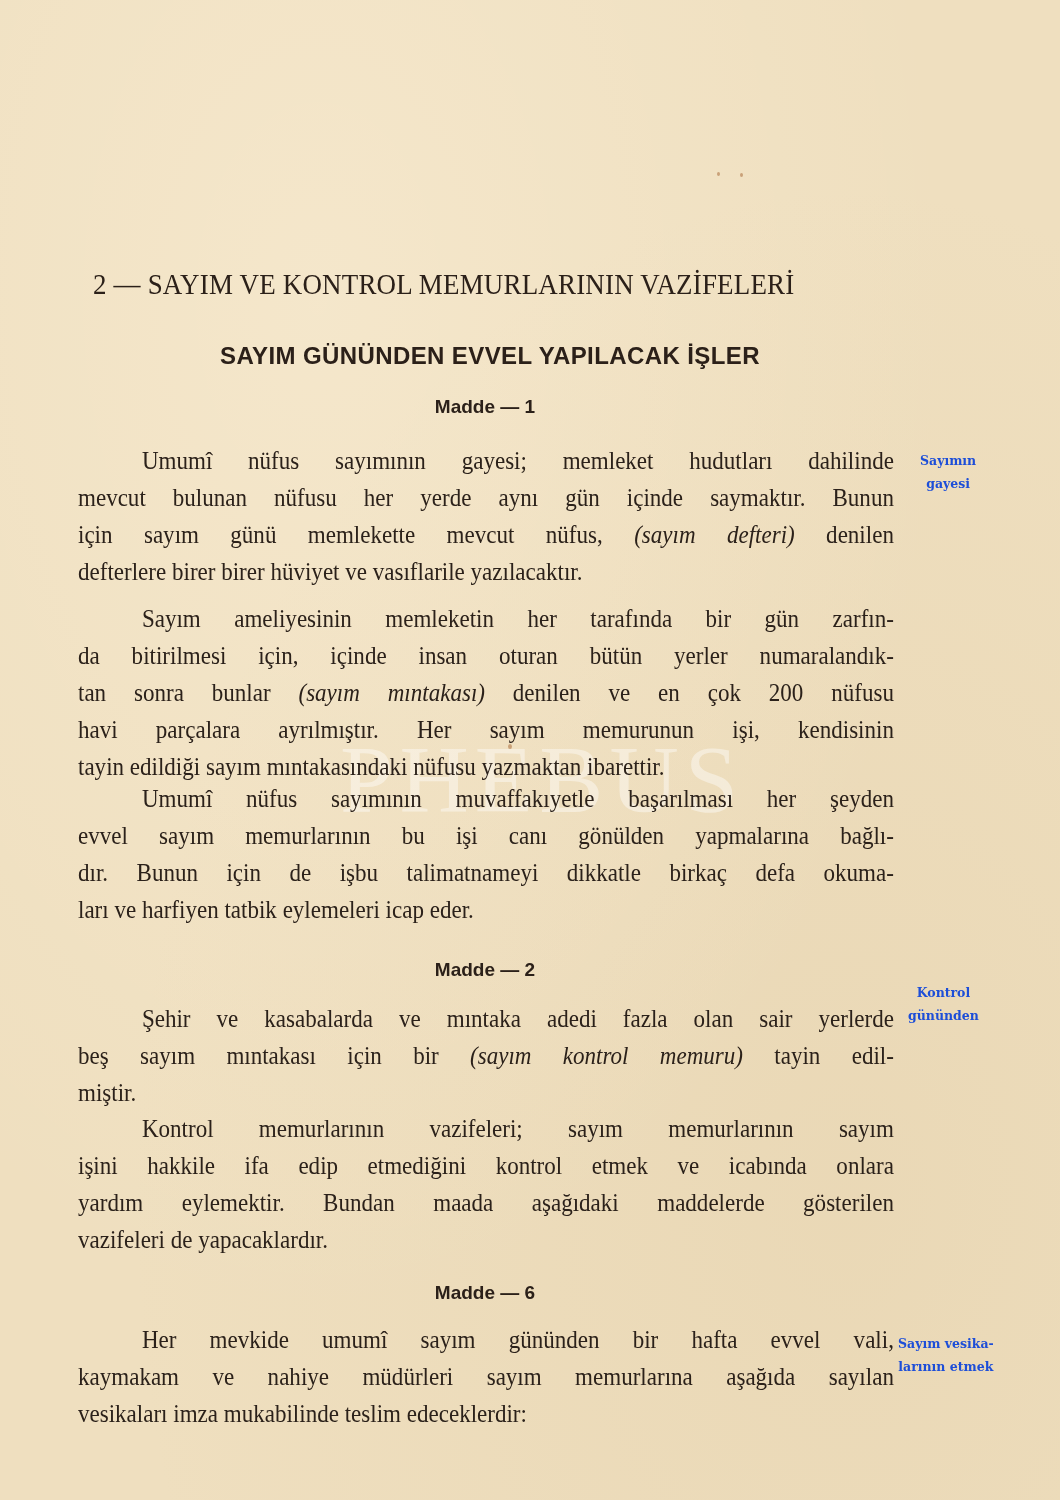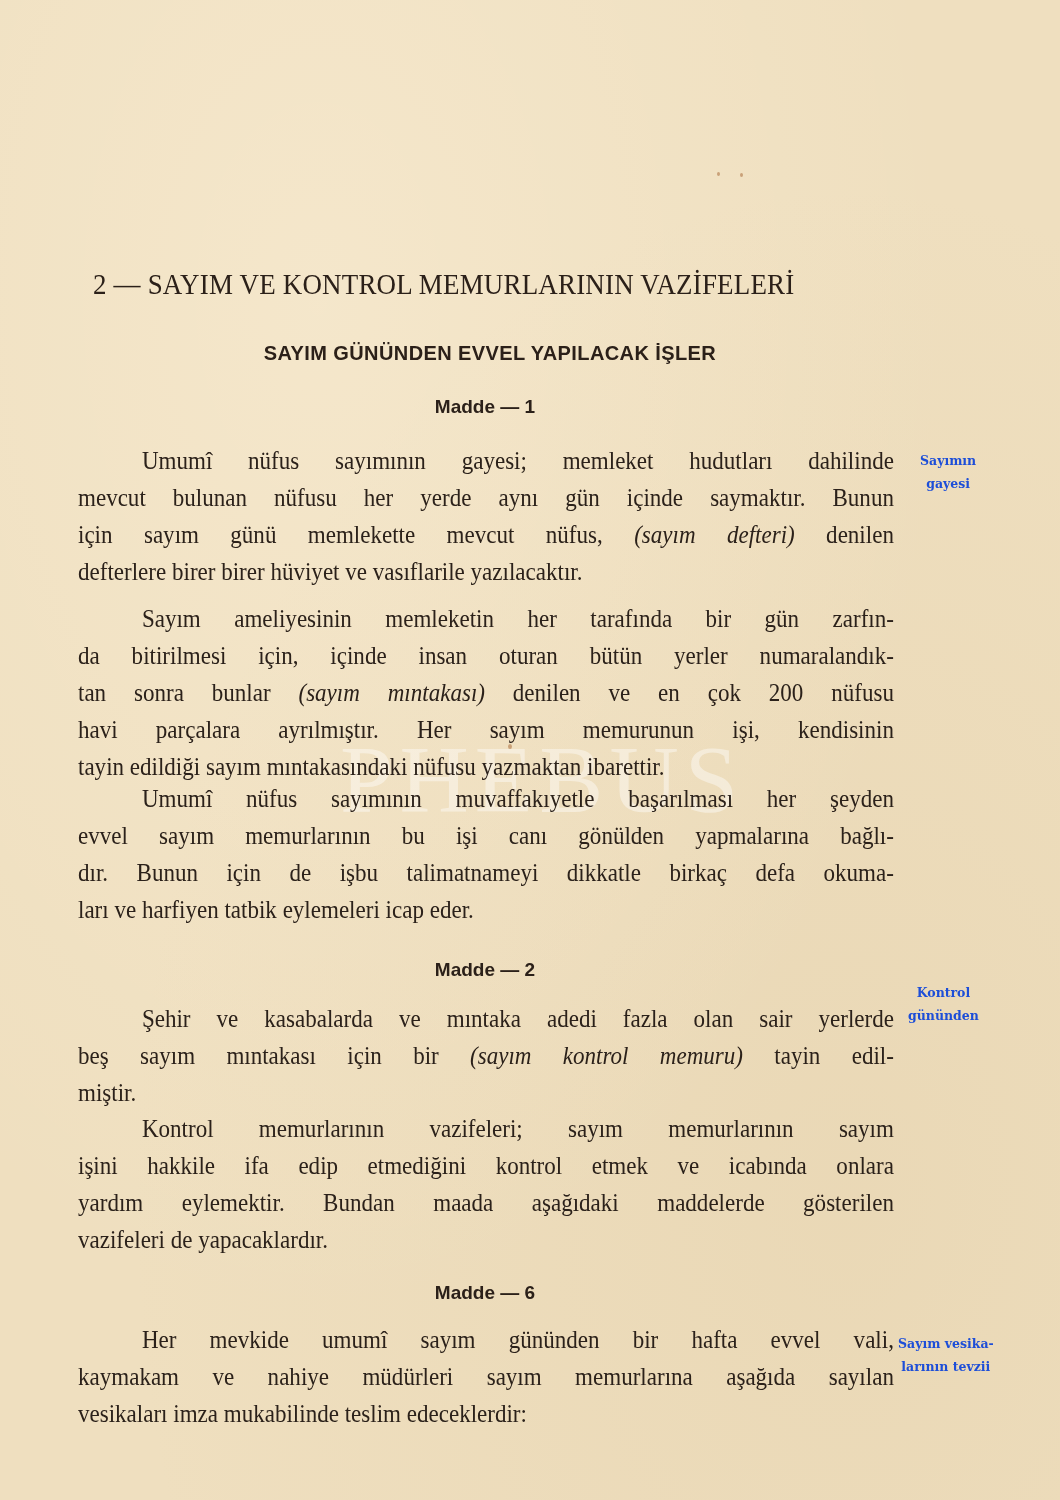--- a/index.html
+++ b/index.html
@@ -32,21 +32,21 @@
       transform-origin: left top;
       white-space: nowrap;
       color: #2b2019;
     }
     .section-title {
       position: absolute;
       left: 0; width: 980px; top: 342px;
       text-align: center;
       font-family: "Liberation Sans", "DejaVu Sans", sans-serif;
       font-weight: bold;
-      font-size: 20px;
+      font-size: 24px;
       letter-spacing: 0.4px;
       color: #2b2019;
     }
     .article-heading {
       position: absolute;
       left: 0; width: 970px;
       text-align: center;
       font-family: "Liberation Sans", "DejaVu Sans", sans-serif;
       font-weight: bold;
       font-size: 19px;
@@ -128,21 +128,21 @@
   <div class="margin-note" style="left:920px;top:449px">
     <div>Sayımın</div>
     <div>gayesi</div>
   </div>
   <div class="margin-note" style="left:908px;top:981px">
     <div>Kontrol</div>
     <div>gününden</div>
   </div>
   <div class="margin-note" style="left:898px;top:1332px">
     <div>Sayım vesika-</div>
-    <div>larının tevzii</div>
+    <div>larının etmek</div>
   </div>
 
   <div class="para" style="top:442px">
       <span class="line indent">Umumî nüfus sayımının gayesi; memleket hudutları dahilinde</span>
       <span class="line">mevcut bulunan nüfusu her yerde aynı gün içinde saymaktır. Bunun</span>
       <span class="line">için sayım günü memlekette mevcut nüfus, <em>(sayım defteri)</em> denilen</span>
       <span class="line last">defterlere birer birer hüviyet ve vasıflarile yazılacaktır.</span>
     </div>
   <div class="para" style="top:600px">
       <span class="line indent">Sayım ameliyesinin memleketin her tarafında bir gün zarfın-</span>

